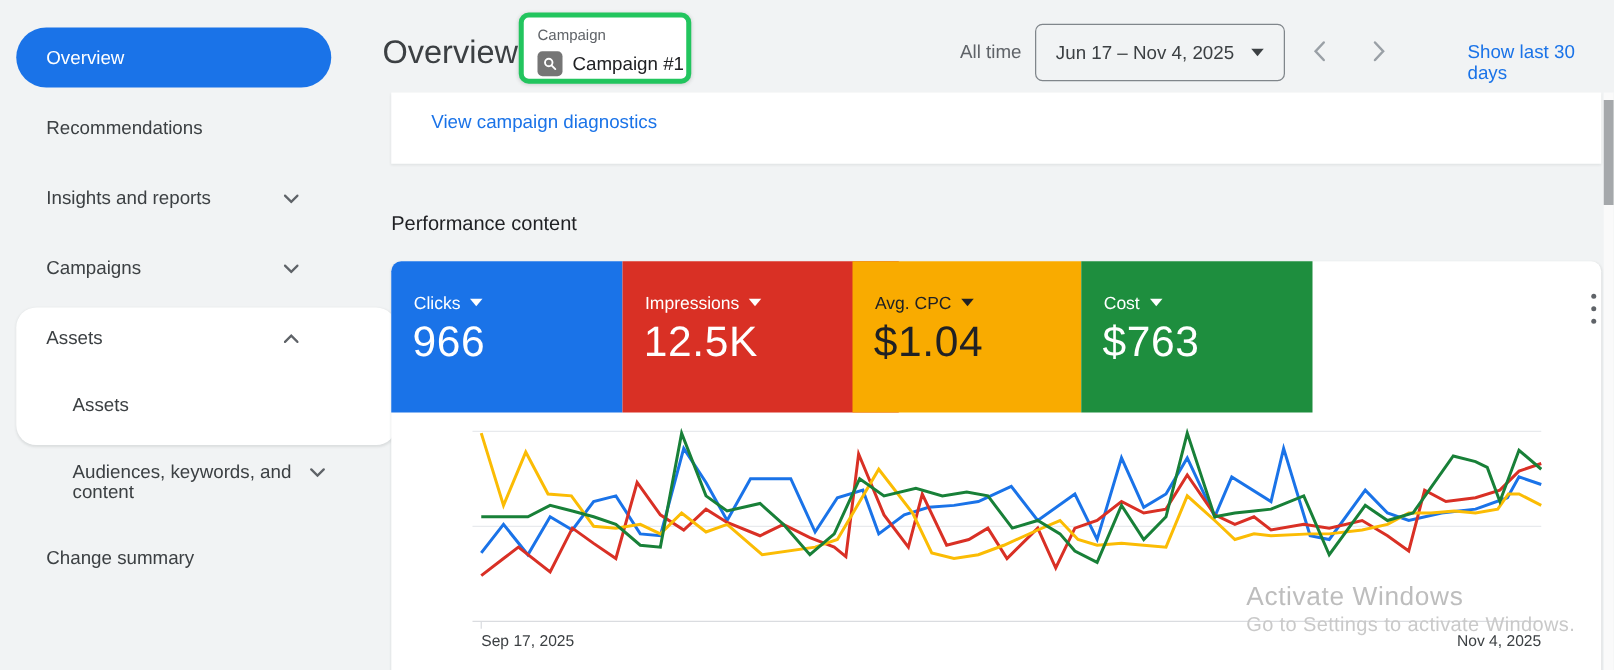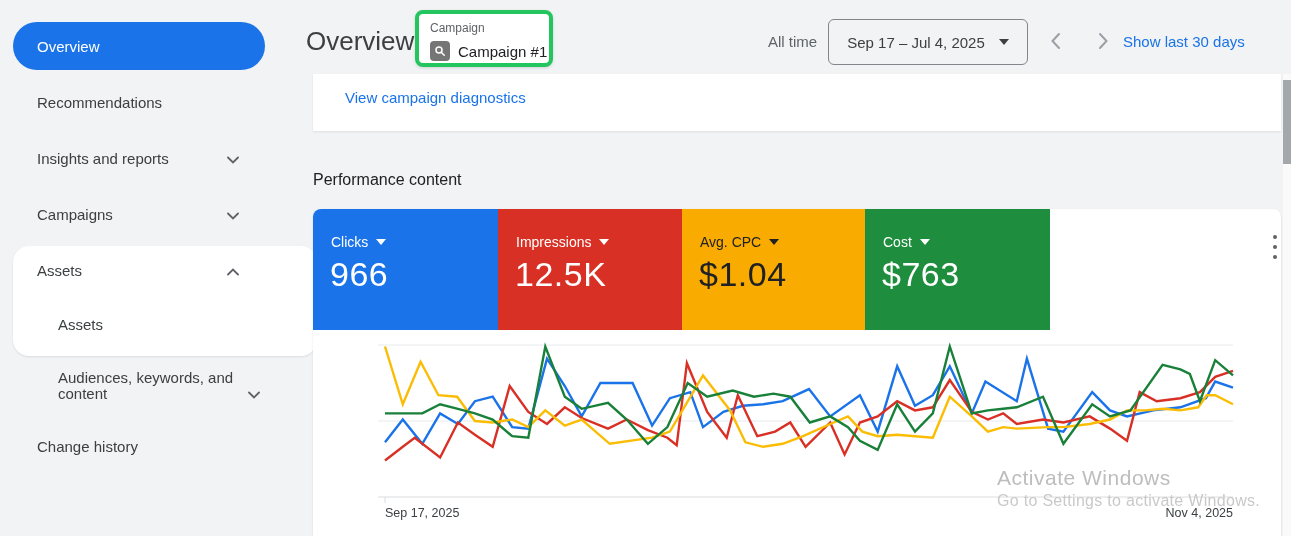--- a/index.html
+++ b/index.html
@@ -4,21 +4,21 @@
 <style>
   html,body{margin:0;padding:0;}
   body{font-family:"Liberation Sans", sans-serif; background:#f1f3f4;}
   .app{position:relative;width:1291px;height:536px;background:#f1f3f4;overflow:hidden;}
 
   
   .sidebar{position:absolute;left:0;top:0;width:290px;height:536px;}
   .nav-pill{position:absolute;left:13px;top:22px;width:252px;height:48px;border-radius:24px;
     background:#1a73e8;color:#fff;display:flex;align-items:center;padding-left:24px;box-sizing:border-box;
     font-size:15px;font-weight:500;cursor:pointer;}
-  .nav-item{position:absolute;left:37px;width:202px;display:flex;justify-content:space-between;align-items:flex-end;
+  .nav-item{position:absolute;left:37px;width:202px;display:flex;justify-content:space-between;align-items:flex-start;
     color:#3c4043;font-size:15px;cursor:pointer;}
   .nav-item .chev{flex:0 0 auto;margin-left:8px;}
   .assets-card{position:absolute;left:13px;top:246px;width:304px;height:110px;background:#fff;border-radius:16px;
     box-shadow:0 1px 2px rgba(60,64,67,.12);}
   .assets-card .nav-item{left:24px;width:202px;}
   .nav-subitem{position:absolute;left:45px;top:70px;color:#3c4043;font-size:15px;cursor:pointer;}
   .wrap-item{line-height:16px;margin-left:21px;}
   .wrap-item .lbl{width:178px;}
 
   
@@ -29,21 +29,21 @@
   .campaign-chip .row{position:absolute;left:11px;top:27px;display:flex;align-items:center;}
   .mag-box{width:20px;height:20px;border-radius:4px;background:#757575;display:flex;align-items:center;justify-content:center;margin-right:8px;}
   .campaign-chip .val{font-size:15px;color:#202124;white-space:nowrap;}
   .alltime{position:absolute;left:768px;top:33px;font-size:15px;color:#5f6368;}
   .date-btn{position:absolute;left:828px;top:19px;width:200px;height:46px;border:1px solid #80868b;border-radius:6px;
     box-sizing:border-box;display:flex;align-items:center;justify-content:center;background:transparent;cursor:pointer;}
   .date-btn .txt{font-size:15px;color:#3c4043;}
   .caret{display:inline-block;width:0;height:0;border-left:5px solid transparent;border-right:5px solid transparent;
     border-top:6px solid currentColor;margin-left:14px;color:#3c4043;}
   .nav-arrow{position:absolute;top:30px;width:26px;height:26px;display:flex;align-items:center;justify-content:center;cursor:default;}
-  .show-link{position:absolute;left:1123px;top:33px;font-size:15px;color:#1a73e8;font-weight:500;cursor:pointer;}
+  .show-link{position:absolute;left:1174px;top:33px;font-size:15px;color:#1a73e8;font-weight:500;cursor:pointer;}
 
   
   .diag-band{position:absolute;left:313px;top:74px;width:968px;height:57px;background:#fff;box-shadow:0 1px 2px rgba(60,64,67,.1);}
   .diag-link{position:absolute;left:32px;top:15px;font-size:15px;color:#1a73e8;font-weight:500;cursor:pointer;}
   .section-title{position:absolute;left:313px;top:171px;font-size:16px;color:#202124;font-weight:500;}
   .main-card{position:absolute;left:313px;top:209px;width:968px;height:327px;background:#fff;border-radius:8px 8px 0 0;
     box-shadow:0 1px 2px rgba(60,64,67,.15);}
 
   
   .tile{position:absolute;top:0;height:121px;box-sizing:border-box;cursor:pointer;}
@@ -116,21 +116,21 @@
     </div>
     <div class="nav-item wrap-item" style="top:370px">
       <span class="lbl">Audiences, keywords, and content</span>
       <span class="chev">
         <svg width="12" height="8" viewBox="0 0 12 8">
             <path d="M1 1.5 L6 6.5 L11 1.5" fill="none" stroke="#5f6368" stroke-width="1.8" stroke-linecap="round"></path>
           </svg>
       </span>
     </div>
     <div class="nav-item" style="top:438px">
-      <span>Change history</span>
+      <span>Change summary</span>
     </div>
   </nav>
 
   <div class="page-title">Overview</div>
 
   <div class="campaign-chip">
     <div class="small">Campaign</div>
     <div class="row">
       <span class="mag-box">
         <svg width="12" height="12" viewBox="0 0 24 24">
@@ -138,21 +138,21 @@
             <line x1="14.5" y1="14.5" x2="20.5" y2="20.5" stroke="#fff" stroke-width="3" stroke-linecap="round"></line>
           </svg>
       </span>
       <span class="val">Campaign #1</span>
     </div>
   </div>
 
   <div class="alltime">All time</div>
 
   <div class="date-btn">
-    <span class="txt">Sep 17 – Jul 4, 2025</span>
+    <span class="txt">Jun 17 – Nov 4, 2025</span>
     <span class="caret"></span>
   </div>
 
   <div class="nav-arrow" style="left:1042px">
     <span>
       <svg width="11" height="18" viewBox="0 0 11 18">
           <path d="M9 2 L2.5 9 L9 16" fill="none" stroke="#9aa0a6" stroke-width="2" stroke-linecap="round"></path>
         </svg>
     </span>
   </div>

